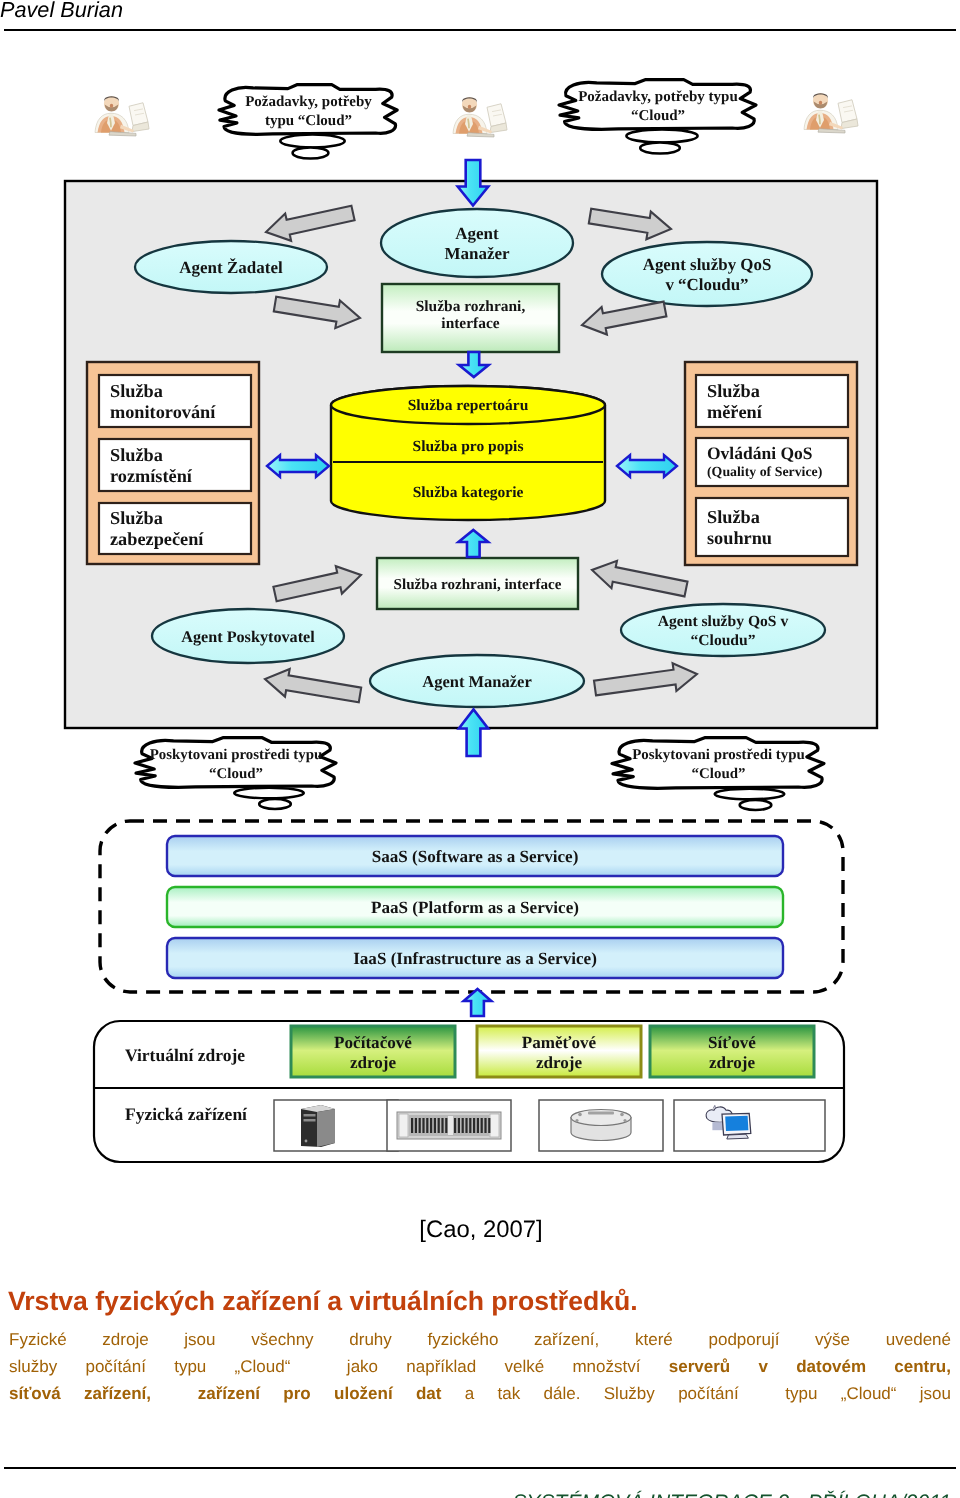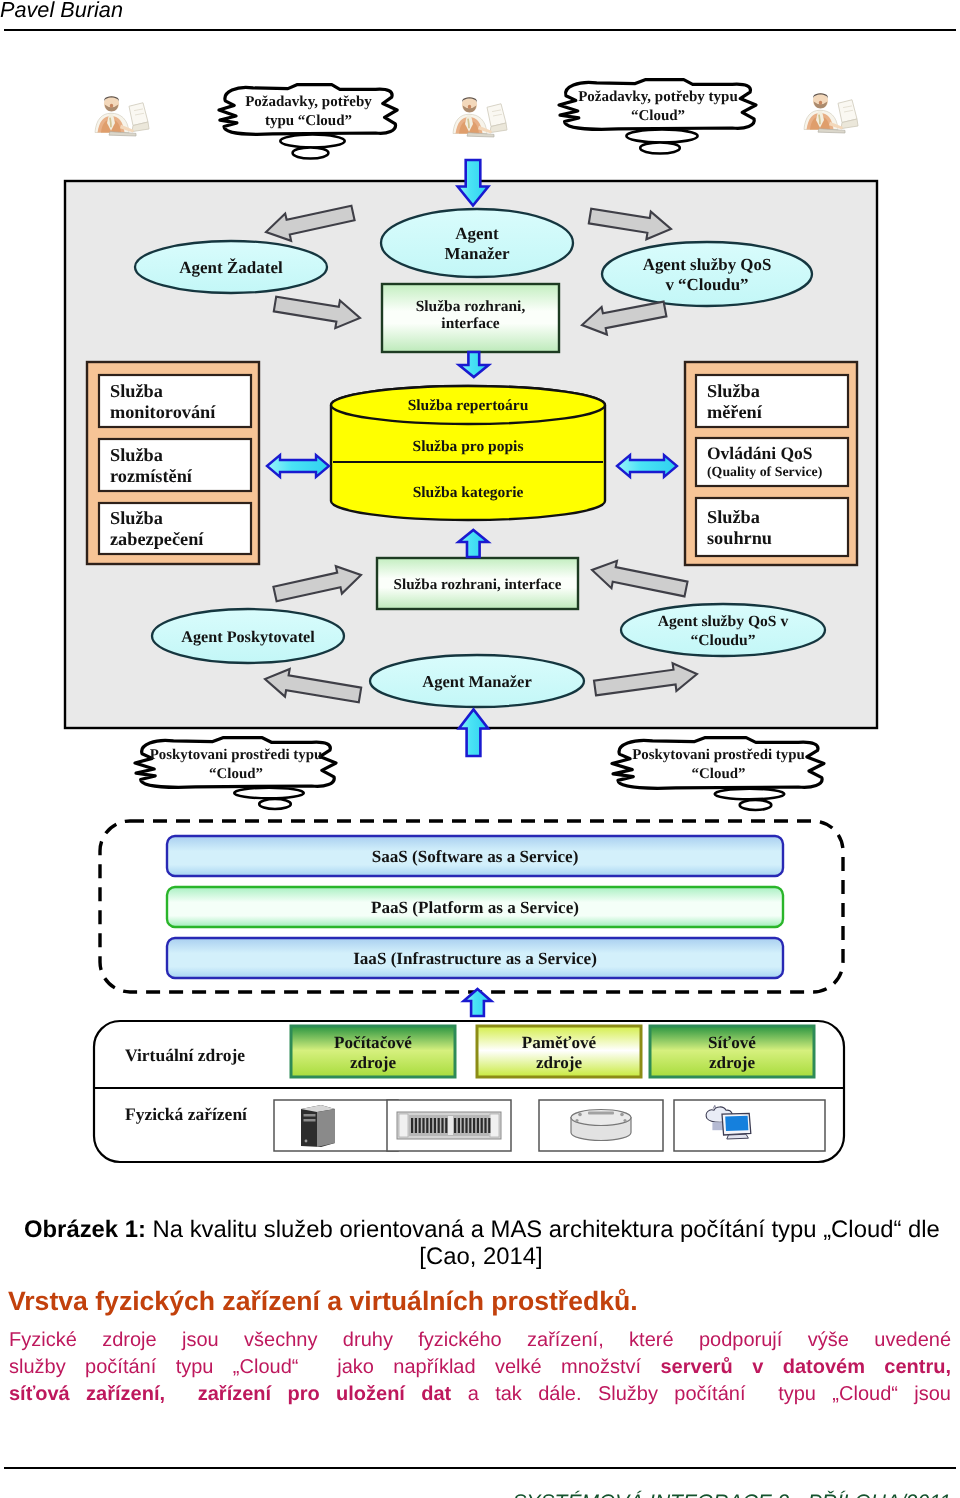--- a/index.html
+++ b/index.html
@@ -12,21 +12,21 @@
   .hdr-rule{position:absolute;left:4px;top:29px;width:952px;height:2px;background:#000;}
 
   
   .fig{position:absolute;left:0;top:0;width:960px;height:1200px;}
 
   
   .caption{position:absolute;left:24px;top:1216px;width:914px;text-align:center;font-size:23.85px;color:#000;}
   .caption .cl{display:block;height:27px;line-height:27px;white-space:nowrap;}
   .caption b{font-weight:bold;}
   .sub{position:absolute;left:8px;top:1287px;width:941px;font-weight:bold;font-size:26.6px;color:#c2410c;text-align:left;height:28px;line-height:28px;}
-  .para{position:absolute;left:9px;top:1327px;width:942px;font-size:20px;color:#be185d;}
+  .para{position:absolute;left:9px;top:1327px;width:942px;font-size:17px;color:#a16207;}
   .para .pl{display:block;height:26.9px;line-height:26.9px;text-align:justify;text-align-last:justify;white-space:pre;}
   .para .pl.last{text-align-last:left;}
   .para b{font-weight:bold;}
   .pgnum{position:absolute;left:7px;top:1475px;font-style:italic;font-size:21.6px;color:#000;line-height:22px;margin-top:48px;}
   .footer-right{position:absolute;left:10px;top:1492px;width:941px;text-align:right;font-style:italic;font-size:21px;color:#14532d;line-height:22px;}
   .foot-rule{position:absolute;left:4px;top:1467px;width:952px;height:2px;background:#000;}
 </style>
 </head>
 <body>
 
@@ -314,22 +314,21 @@
               <path d="M 20 9 l 34 -1 l 2 25 l -34 2 Z" fill="#f4f5fa" stroke="#3c3c52" stroke-width="1.6"></path>
               <path d="M 24 12 l 28 -1 l 1 18 l -28 1 Z" fill="#1580dd"></path>
               <path d="M 28 35 l 22 -1 l 3 5 l -27 1 Z" fill="#e2e3ee" stroke="#3c3c52" stroke-width="1.2"></path>
             </g>
           </g>
         </g>
       </svg>
   </div>
 
   <div class="caption">
-    <span class="cl"><b>Obrázek 1:</b><span> Na kvalitu služeb orientovaná a MAS architektura počítání typu „Cloud“ dle</span></span>
-    <span class="cl">[Cao, 2014]</span>
+    <span class="cl">[Cao, 2007]</span>
   </div>
 
   <div class="sub">Vrstva fyzických zařízení a virtuálních prostředků.</div>
 
   <div class="para">
     <span class="pl">Fyzické zdroje jsou všechny druhy fyzického zařízení, které podporují výše uvedené</span>
     <span class="pl"><span>služby počítání typu „Cloud“  jako například velké množství </span><b>serverů v datovém centru,</b></span>
     <span class="pl"><b>síťová zařízení,  zařízení pro uložení dat</b><span> a tak dále. Služby počítání  typu „Cloud“ jsou</span></span>
   </div>
 

